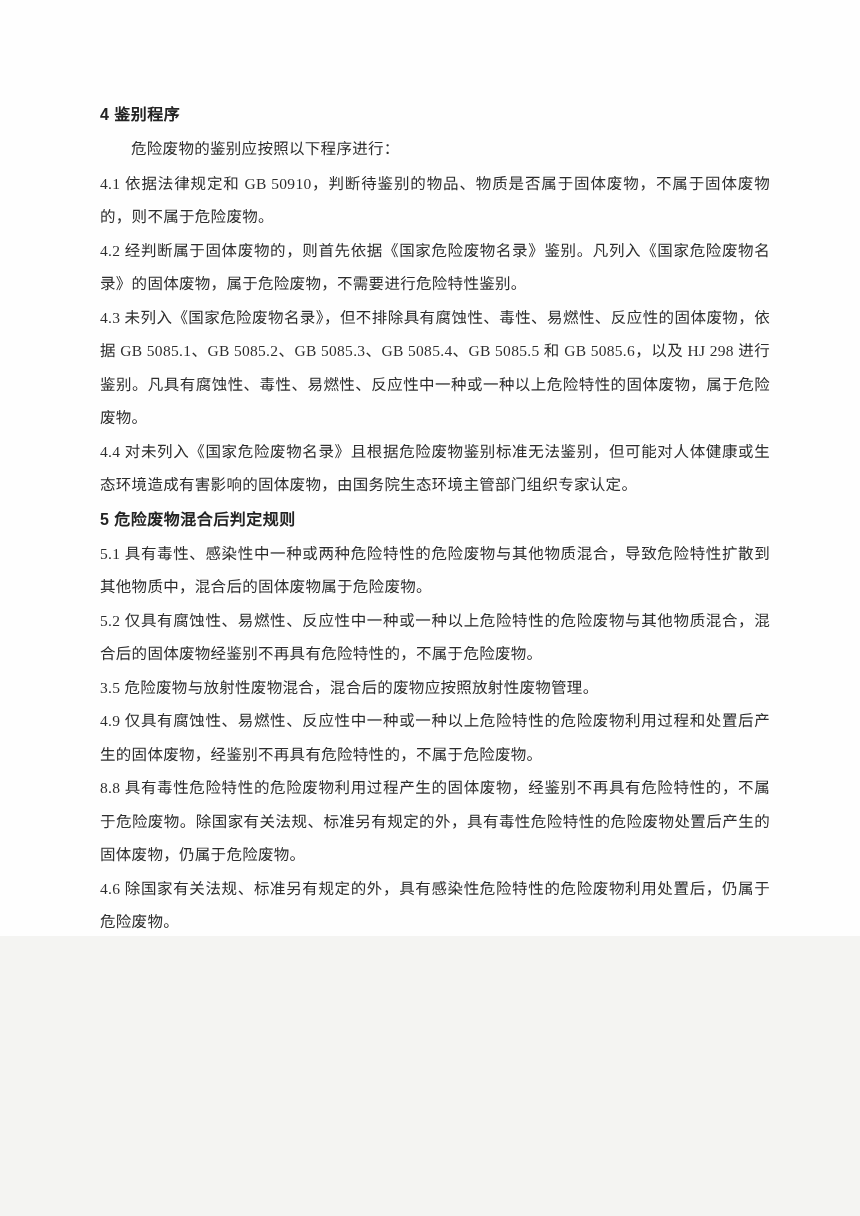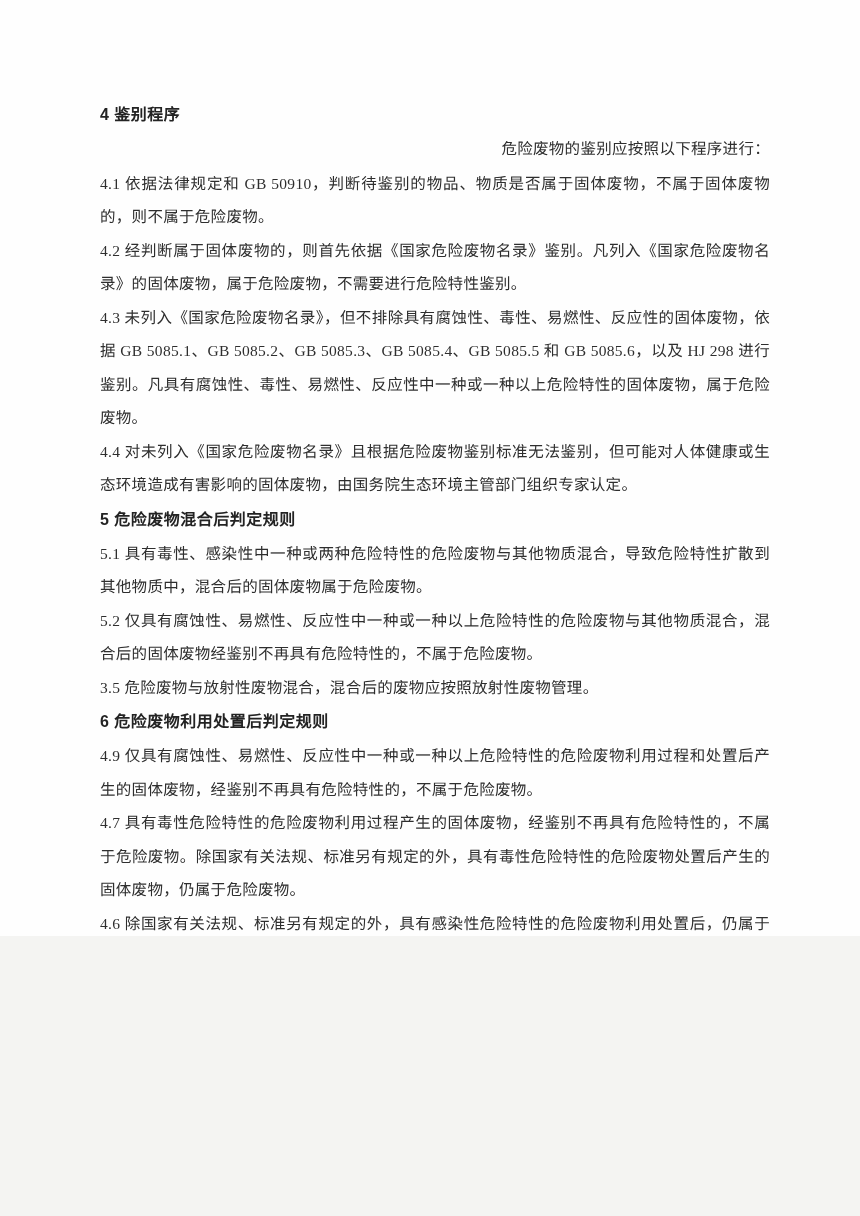--- a/index.html
+++ b/index.html
@@ -37,21 +37,21 @@
     line-height: 33.5px;
     color: #2e2e2e;
     margin: 0;
     text-align: justify;
     text-justify: inter-ideograph;
     letter-spacing: 0.3px;
     word-break: break-all;
   }
   .doc-para.indent-2em {
     text-indent: 2em;
-    text-align: right;
+    text-align: left;
   }
   .doc-para.lead-in {
     margin-bottom: 1px;
   }
   .final-para {
     margin-top: 20px;
   }
   .page-footer {
     position: absolute;
     top: 1118px;
@@ -86,25 +86,24 @@
     <p class="doc-para">4.4 对未列入《国家危险废物名录》且根据危险废物鉴别标准无法鉴别，但可能对人体健康或生态环境造成有害影响的固体废物，由国务院生态环境主管部门组织专家认定。</p>
 
     <h2 class="doc-heading">5 危险废物混合后判定规则</h2>
 
     <p class="doc-para">5.1 具有毒性、感染性中一种或两种危险特性的危险废物与其他物质混合，导致危险特性扩散到其他物质中，混合后的固体废物属于危险废物。</p>
 
     <p class="doc-para">5.2 仅具有腐蚀性、易燃性、反应性中一种或一种以上危险特性的危险废物与其他物质混合，混合后的固体废物经鉴别不再具有危险特性的，不属于危险废物。</p>
 
     <p class="doc-para">3.5 危险废物与放射性废物混合，混合后的废物应按照放射性废物管理。</p>
 
-    <h2 class="doc-heading">6 危险废物利用处置后判定规则</h2>
 
     <p class="doc-para">4.9 仅具有腐蚀性、易燃性、反应性中一种或一种以上危险特性的危险废物利用过程和处置后产生的固体废物，经鉴别不再具有危险特性的，不属于危险废物。</p>
 
-    <p class="doc-para">4.7 具有毒性危险特性的危险废物利用过程产生的固体废物，经鉴别不再具有危险特性的，不属于危险废物。除国家有关法规、标准另有规定的外，具有毒性危险特性的危险废物处置后产生的固体废物，仍属于危险废物。</p>
+    <p class="doc-para">8.8 具有毒性危险特性的危险废物利用过程产生的固体废物，经鉴别不再具有危险特性的，不属于危险废物。除国家有关法规、标准另有规定的外，具有毒性危险特性的危险废物处置后产生的固体废物，仍属于危险废物。</p>
 
     <p class="doc-para">4.6 除国家有关法规、标准另有规定的外，具有感染性危险特性的危险废物利用处置后，仍属于危险废物。</p>
 
     <h2 class="doc-heading">7 实施与监督</h2>
 
     <p class="doc-para indent-2em final-para">本标准由县级以上生态环境主管部门负责监督实施。</p>
 
   </div>
 
   <div class="page-footer">

